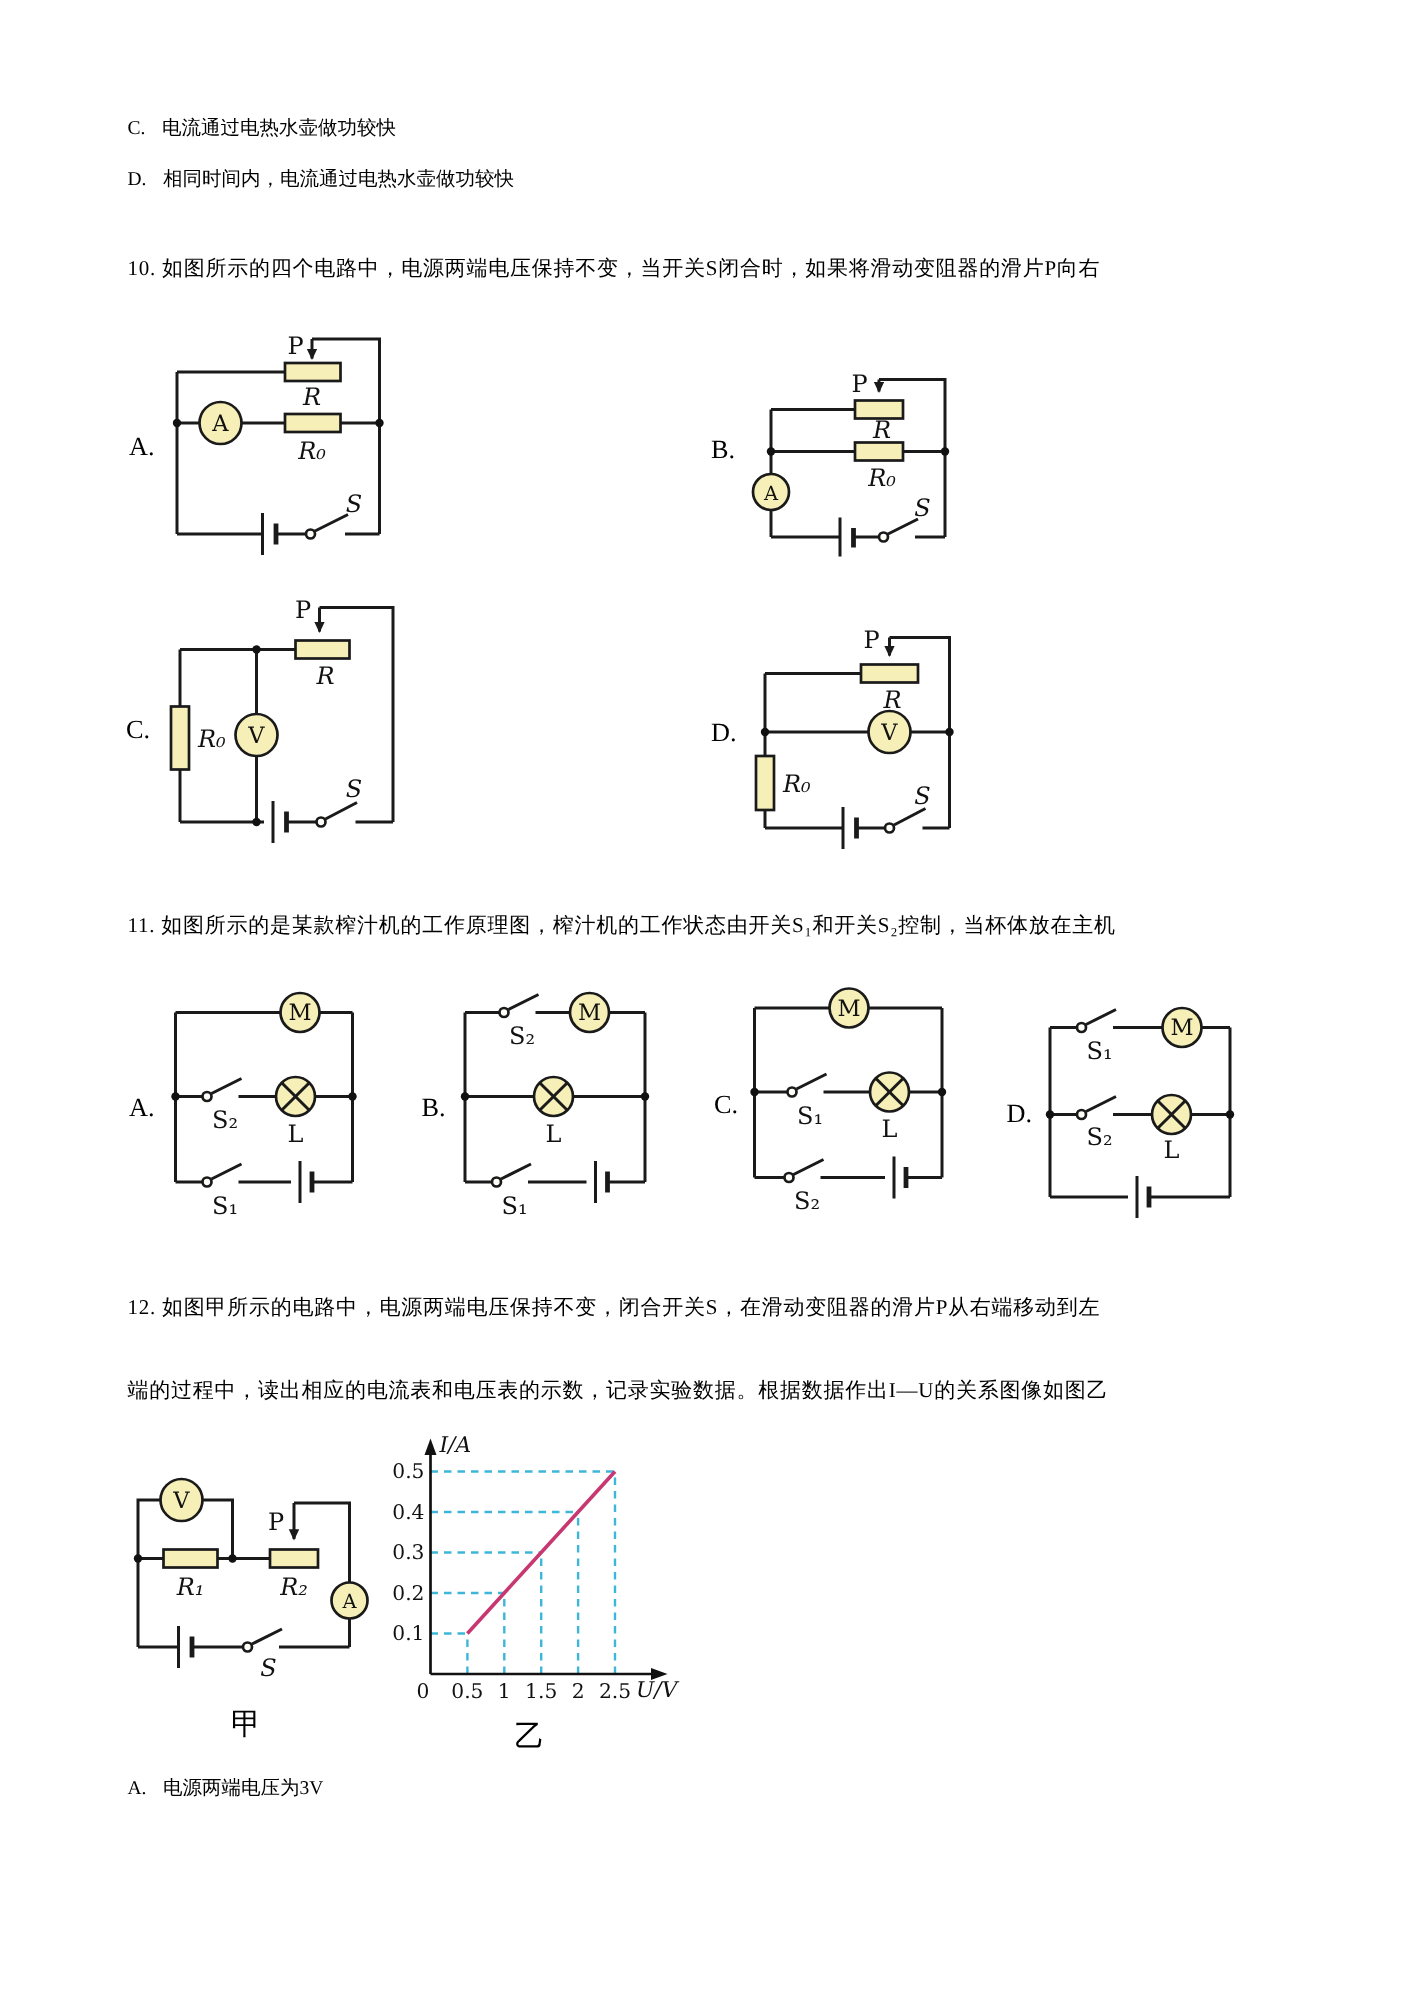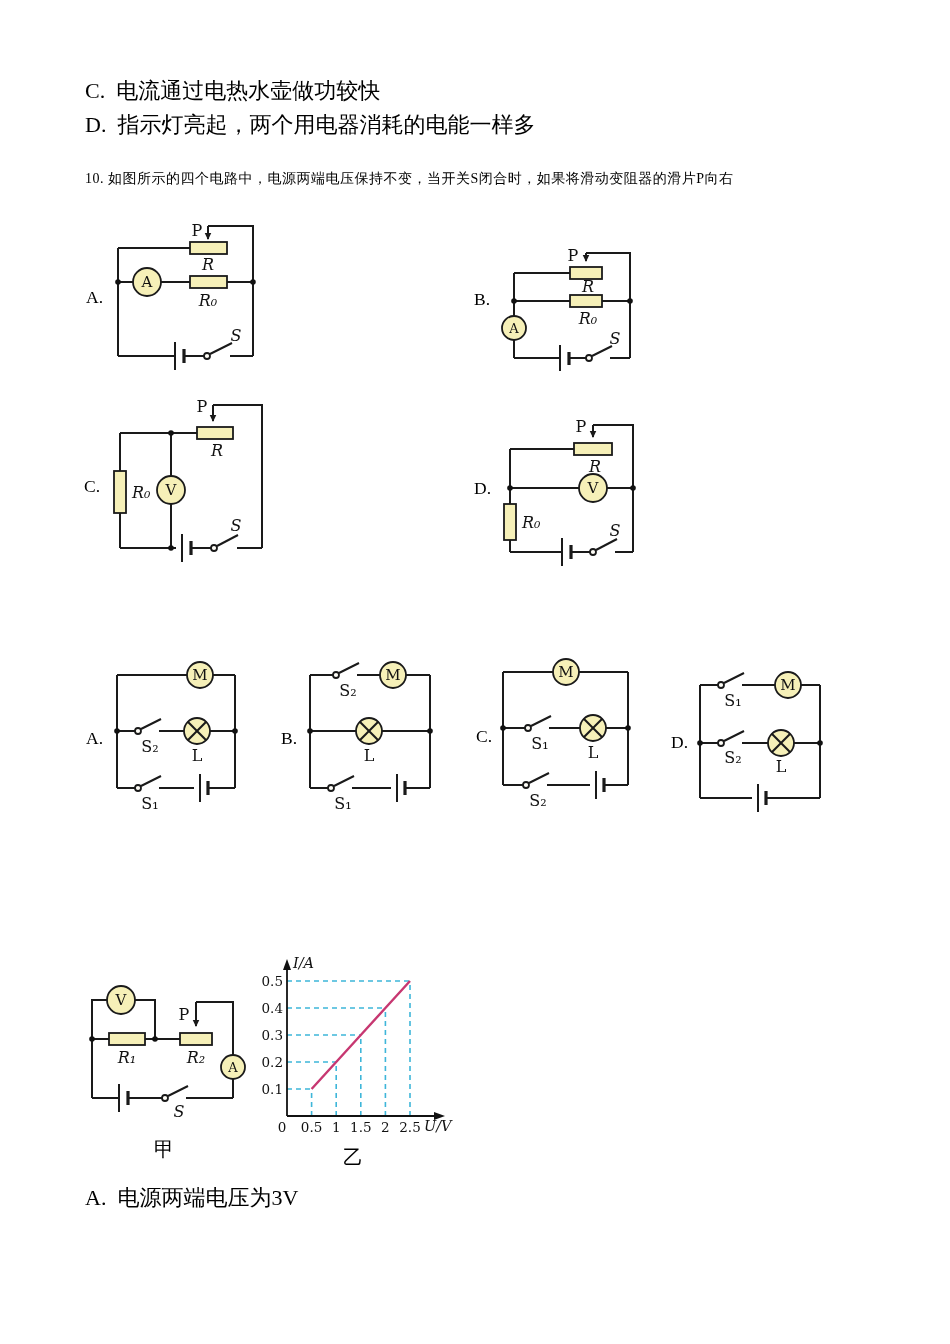--- a/index.html
+++ b/index.html
@@ -4,21 +4,21 @@
 <style>
   * { margin:0; padding:0; box-sizing:border-box; }
   html,body { background:#ffffff; }
   body {
     width:950px; height:1344px; position:relative;
     font-family:"Liberation Serif","DejaVu Serif",serif;
     color:#000;
   }
   .textblock { position:absolute; left:85px; width:800px; }
   .tline { height:34px; font-size:14px; letter-spacing:0.5px; white-space:nowrap;margin-top:20px; }
-  .optrow { position:absolute; left:85px; font-size:22px; white-space:nowrap; }
+  .optrow { position:absolute; left:85px; font-size:13px; white-space:nowrap; }
   .optrow .lbl { margin-right:11px; }
   .optlabel { position:absolute; font-size:17.5px; }
   .caption { position:absolute; font-size:20px; }
   svg.circuit { position:absolute; overflow:visible; }
   .w  { stroke:#1a1a1a; stroke-width:2; fill:none; }
   .thick { stroke-width:3.2; }
   .comp { fill:#f6f0b8; stroke:#1a1a1a; stroke-width:1.8; }
   .dot { fill:#111; stroke:none; }
   .swc { fill:#fffef8; stroke:#1a1a1a; stroke-width:1.8; }
   text.cl { font-family:"DejaVu Serif","Liberation Serif",serif; font-size:16px; fill:#111; }
@@ -39,21 +39,21 @@
     <marker id="arrow" markerUnits="userSpaceOnUse" markerWidth="9" markerHeight="8" refX="6.5" refY="3.5" orient="auto">
       <path d="M0,0 L7.5,3.5 L0,7 Z" fill="#1a1a1a"></path>
     </marker>
   </defs>
 </svg>
 
 <div class="optrow" style="top:76px">
   <span class="lbl">C.</span><span>电流通过电热水壶做功较快</span>
 </div>
 <div class="optrow" style="top:110px">
-  <span class="lbl">D.</span><span>指示灯亮起，两个用电器消耗的电能一样多</span>
+  <span class="lbl">D.</span><span>相同时间内，电流通过电热水壶做功较快</span>
 </div>
 
 <div class="textblock" style="top:150px">
   <div class="tline">10. 如图所示的四个电路中，电源两端电压保持不变，当开关S闭合时，如果将滑动变阻器的滑片P向右</div>
 </div>
 
 <div class="optlabel" style="left:86px;top:287px">A.</div>
 <div class="optlabel" style="left:474px;top:289px">B.</div>
 <div class="optlabel" style="left:84px;top:476px">C.</div>
 <div class="optlabel" style="left:474px;top:478px">D.</div>
@@ -184,20 +184,21 @@
     <circle class="swc" cx="95" cy="134" r="3"></circle>
     <line class="w" x1="98" y1="132" x2="119" y2="121"></line>
   </g>
   <text class="cl" x="83" y="14" text-anchor="middle">P</text>
   <text class="cl it" x="97" y="54" text-anchor="middle">R</text>
   <text class="cl it" x="24" y="110">R₀</text>
   <text class="cl it" x="117" y="118" text-anchor="middle">S</text>
 </svg>
 
 <div class="textblock" style="top:588px">
+  <div class="tline">11. 如图所示的是某款榨汁机的工作原理图，榨汁机的工作状态由开关S₁和开关S₂控制，当杯体放在主机</div>
 </div>
 
 <div class="optlabel" style="left:86px;top:728px">A.</div>
 <div class="optlabel" style="left:281px;top:728px">B.</div>
 <div class="optlabel" style="left:476px;top:726px">C.</div>
 <div class="optlabel" style="left:671px;top:732px">D.</div>
 
 <svg class="circuit" style="left:105px;top:660px" width="140" height="162" viewBox="0 0 140 162">
   <g class="w">
     <line x1="12" y1="15" x2="12" y2="128"></line>
@@ -348,20 +349,22 @@
     <line class="w thick" x1="76" y1="127" x2="76" y2="141"></line>
   </g>
   <circle class="dot" cx="10" cy="79" r="2.8"></circle>
   <circle class="dot" cx="130" cy="79" r="2.8"></circle>
   <text class="cl" x="43" y="42" text-anchor="middle">S₁</text>
   <text class="cl" x="43" y="99" text-anchor="middle">S₂</text>
   <text class="cl" x="91" y="108" text-anchor="middle">L</text>
 </svg>
 
 <div class="textblock" style="top:843px">
+  <div class="tline" style="height:35px">12. 如图甲所示的电路中，电源两端电压保持不变，闭合开关S，在滑动变阻器的滑片P从右端移动到左</div>
+  <div class="tline" style="height:35px">端的过程中，读出相应的电流表和电压表的示数，记录实验数据。根据数据作出I—U的关系图像如图乙</div>
 </div>
 
 <svg class="circuit" style="left:82px;top:962px" width="165" height="160" viewBox="0 0 165 160">
   <g class="w">
     <polyline points="10,77 10,38 25,38"></polyline>
     <polyline points="53,38 73,38 73,77"></polyline>
     <line x1="10" y1="77" x2="27" y2="77"></line>
     <line x1="63" y1="77" x2="98" y2="77"></line>
     <polyline points="114,40 151,40 151,93"></polyline>
     <line x1="151" y1="117" x2="151" y2="136"></line>

